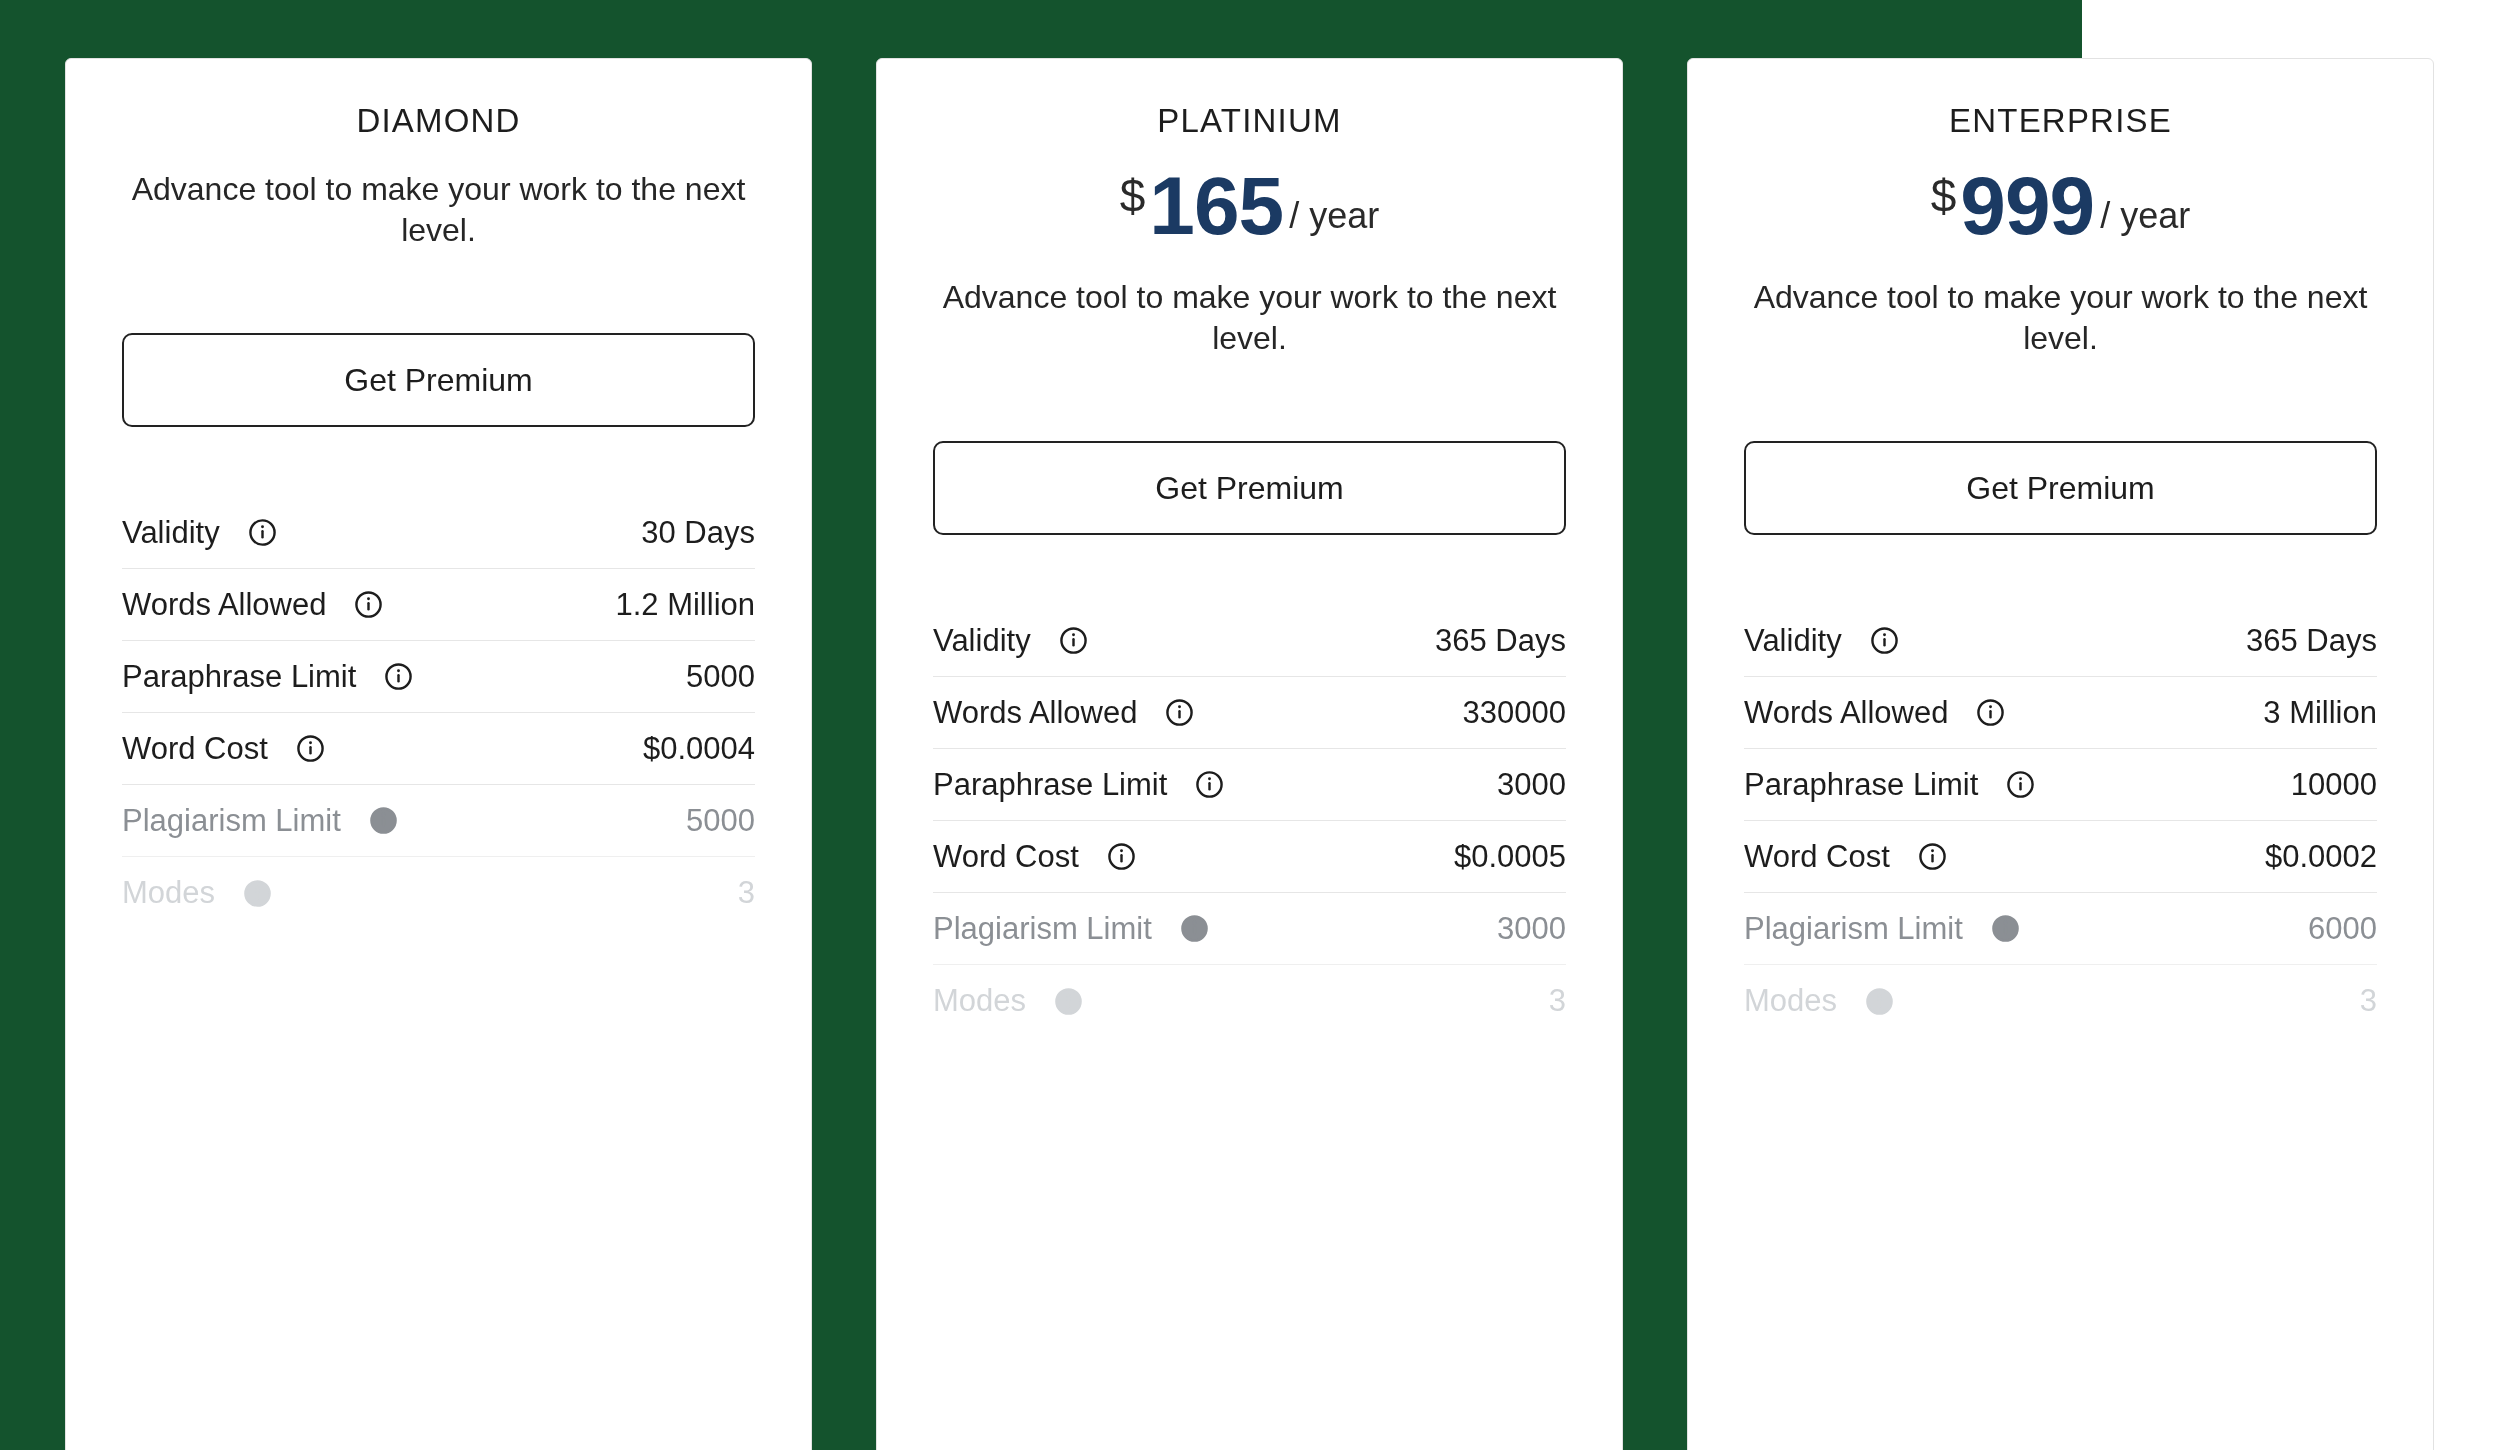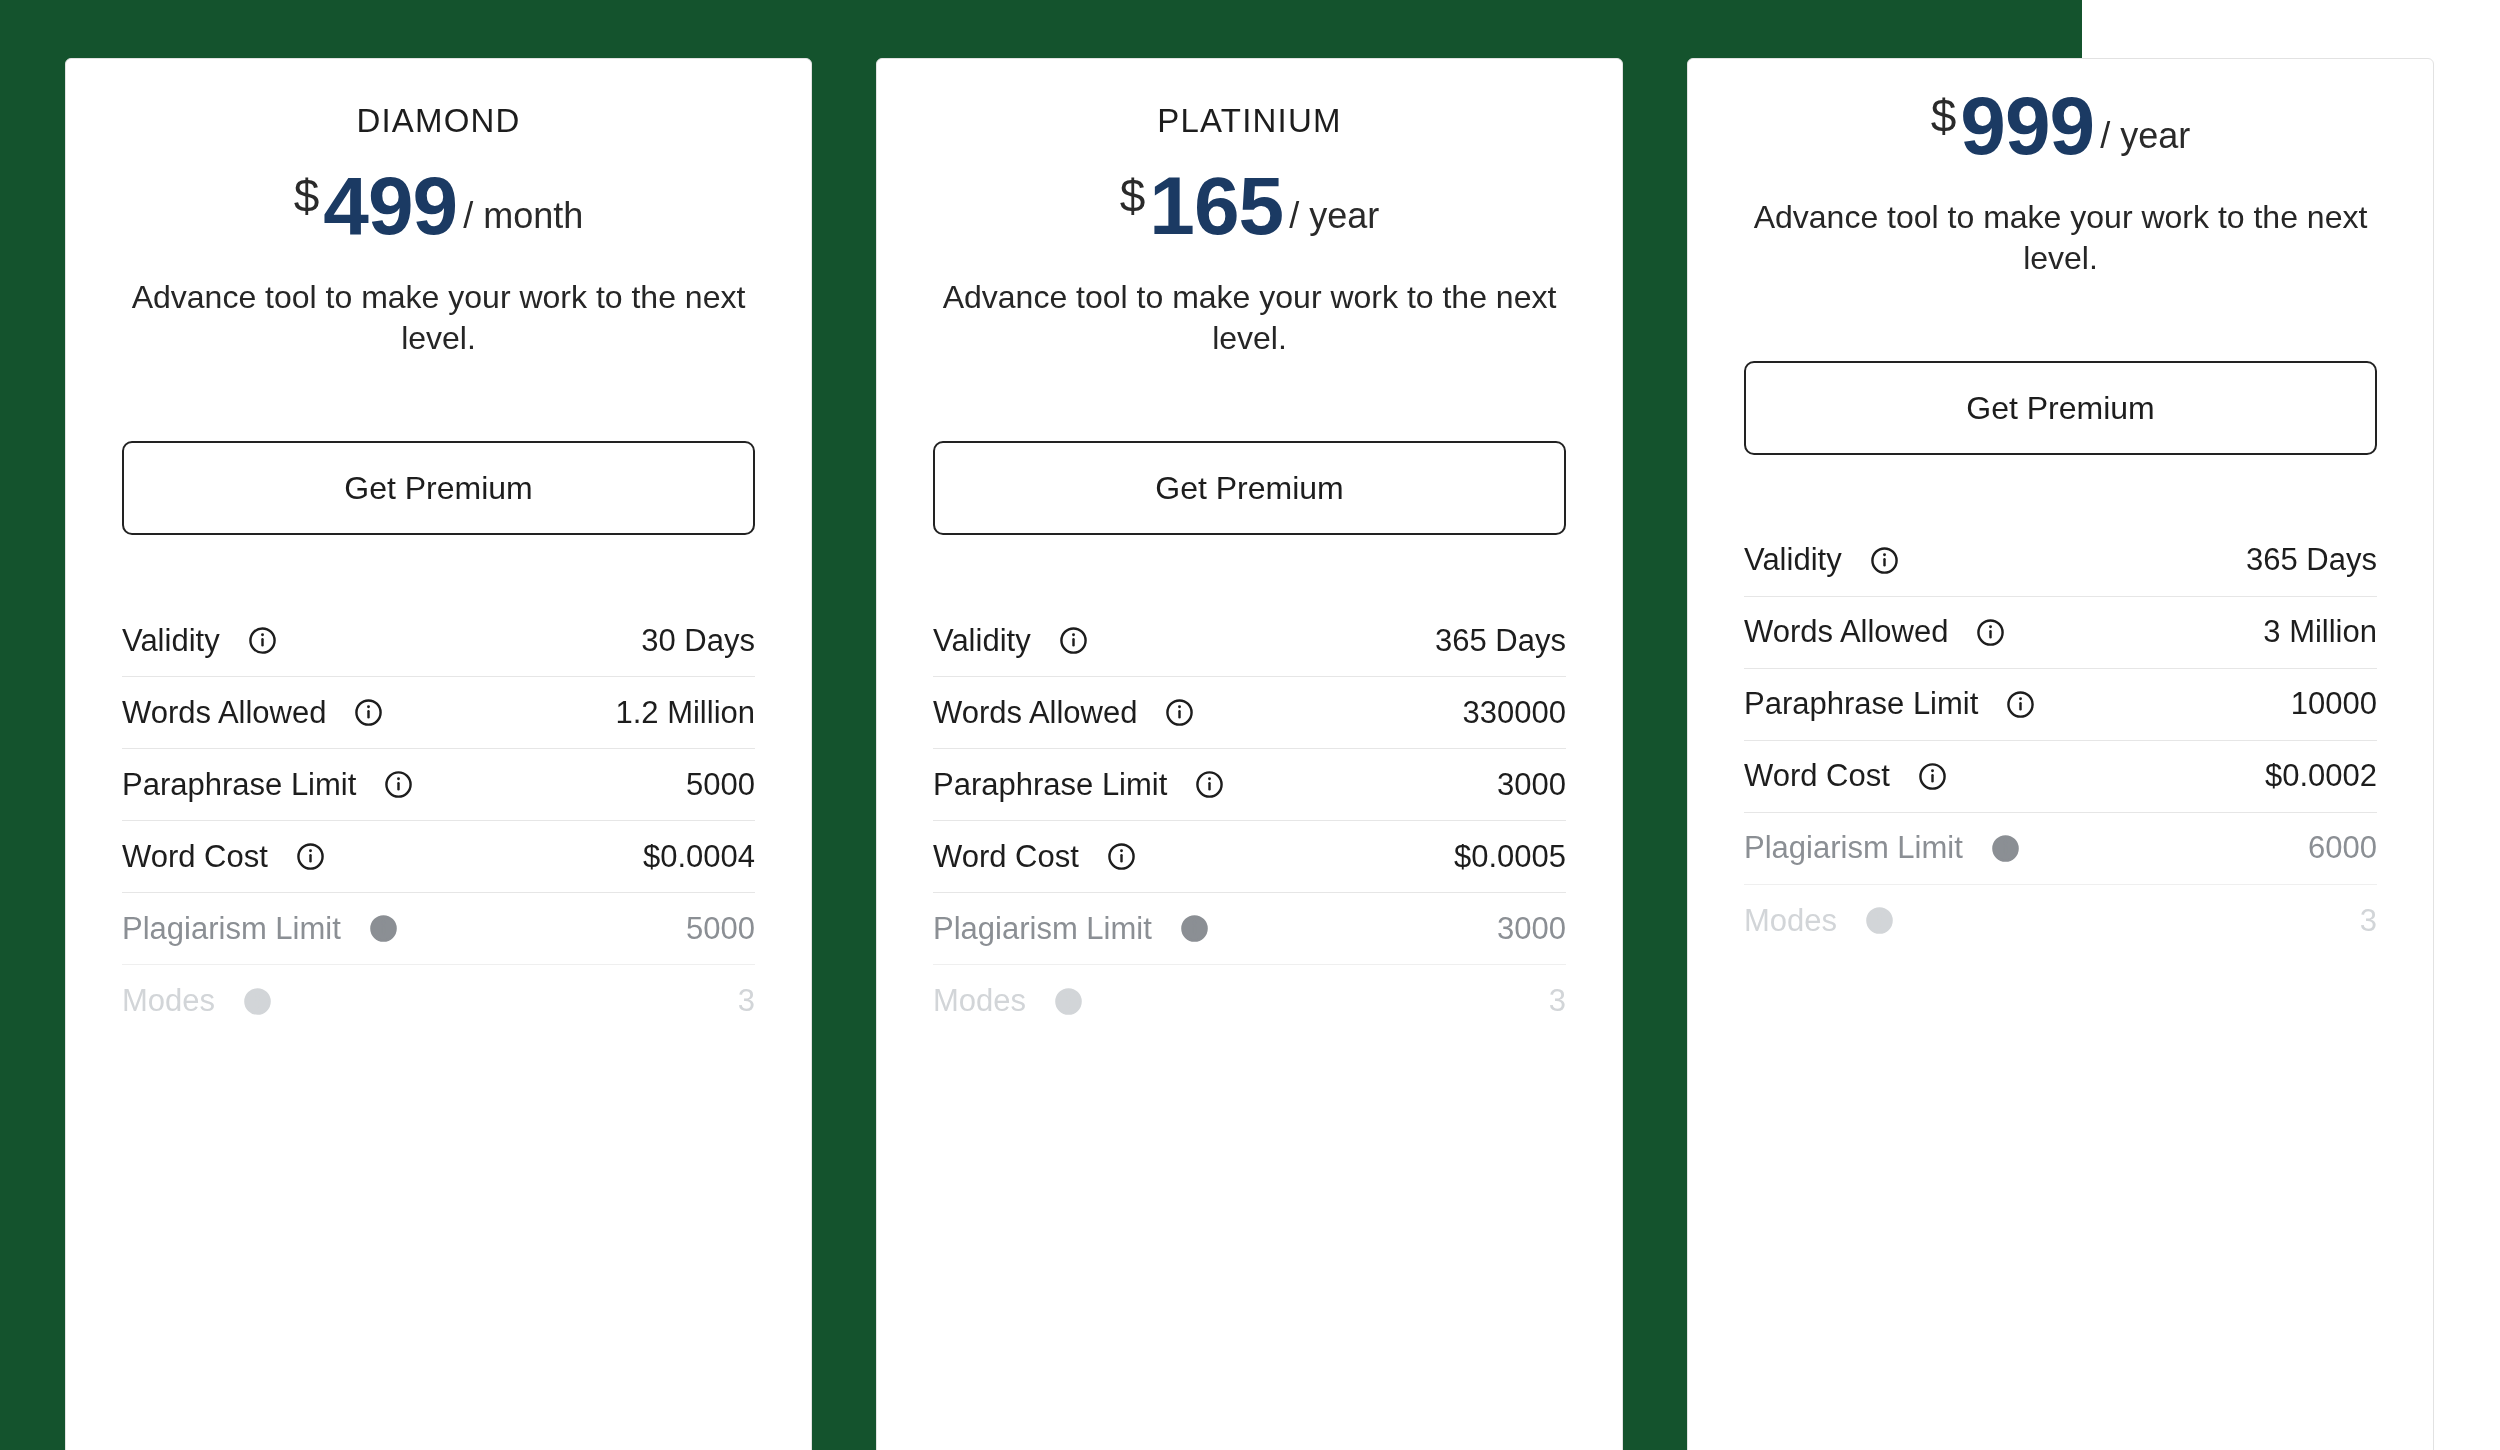--- a/index.html
+++ b/index.html
@@ -163,23 +163,20 @@
   .feature-row.fade-1 { border-bottom-color: #efefef; }
 </style>
 </head>
 <body>
 
 <div id="page">
   <div class="cards-row">
 
     <div class="plan-card">
       <div class="plan-title">DIAMOND</div>
-      <div class="price-line">
-        <span class="currency">$</span><span class="amount">499</span><span class="period">/ month</span>
-      </div>
       <div class="plan-desc">Advance tool to make your work to the next level.</div>
       <div class="cta-wrap">
         <button class="cta-button">Get Premium</button>
       </div>
       <div class="features">
         <div class="feature-row">
           <div class="feature-left">
             <span class="feature-label">Validity</span>
             <span class="info-icon">
                 <svg width="29" height="29" viewBox="0 0 24 24">
@@ -344,20 +341,21 @@
                   <rect x="11" y="10" width="2" height="7" rx="1" fill="#d2d5d8" stroke="none"></rect>
                 </svg>
               </span>
           </div>
           <span class="feature-value">3</span>
         </div>
       </div>
     </div>
 
     <div class="plan-card">
+      <div class="plan-title">ENTERPRISE</div>
       <div class="price-line">
         <span class="currency">$</span><span class="amount">999</span><span class="period">/ year</span>
       </div>
       <div class="plan-desc">Advance tool to make your work to the next level.</div>
       <div class="cta-wrap">
         <button class="cta-button">Get Premium</button>
       </div>
       <div class="features">
         <div class="feature-row">
           <div class="feature-left">

